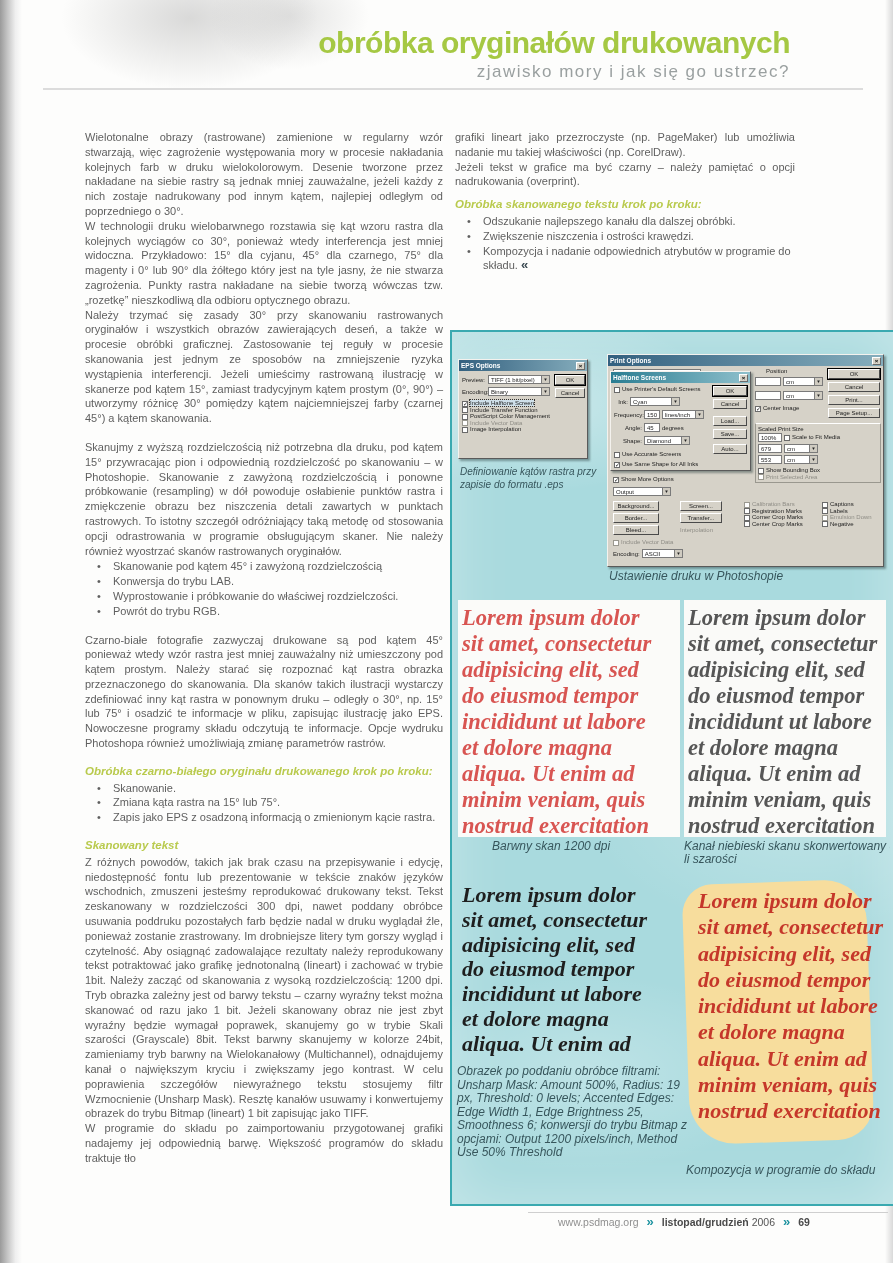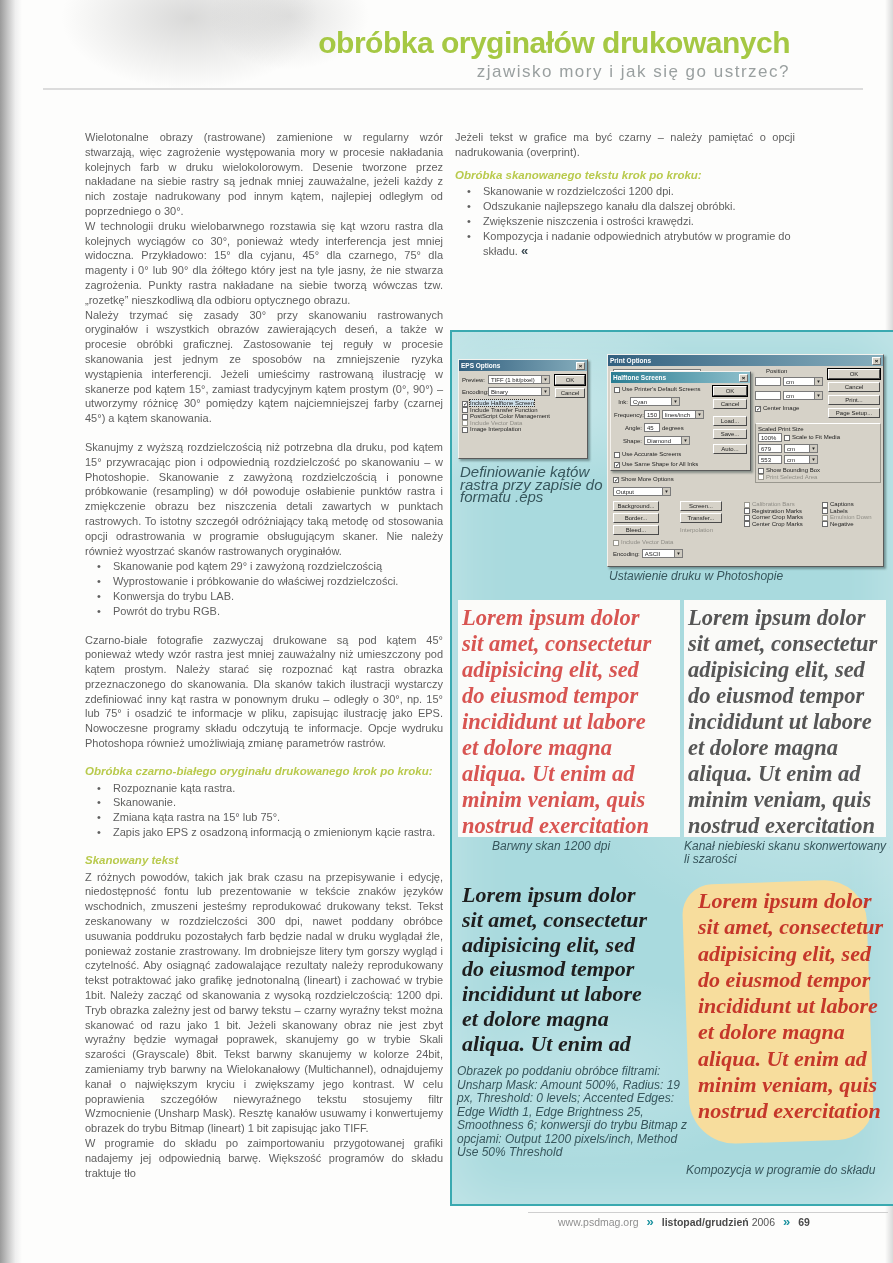--- a/index.html
+++ b/index.html
@@ -115,43 +115,42 @@
   <div class="title">obróbka oryginałów drukowanych</div>
   <div class="subtitle">zjawisko mory i jak się go ustrzec?</div>
   <div class="rule"></div>
 
   <div class="col col-left">
     <p>Wielotonalne obrazy (rastrowane) zamienione w regularny wzór stwarzają, więc zagrożenie występowania mory w procesie nakładania kolejnych farb w druku wielokolorowym. Desenie tworzone przez nakładane na siebie rastry są jednak mniej zauważalne, jeżeli każdy z nich zostaje nadrukowany pod innym kątem, najlepiej odległym od poprzedniego o 30°.</p>
     <p>W technologii druku wielobarwnego rozstawia się kąt wzoru rastra dla kolejnych wyciągów co 30°, ponieważ wtedy interferencja jest mniej widoczna. Przykładowo: 15° dla cyjanu, 45° dla czarnego, 75° dla magenty i 0° lub 90° dla żółtego który jest na tyle jasny, że nie stwarza zagrożenia. Punkty rastra nakładane na siebie tworzą wówczas tzw. „rozetkę” nieszkodliwą dla odbioru optycznego obrazu.</p>
     <p>Należy trzymać się zasady 30° przy skanowaniu rastrowanych oryginałów i wszystkich obrazów zawierających deseń, a także w procesie obróbki graficznej. Zastosowanie tej reguły w procesie skanowania jest jednym ze sposobów na zmniejszenie ryzyka wystąpienia interferencji. Jeżeli umieścimy rastrowaną ilustrację w skanerze pod kątem 15°, zamiast tradycyjnym kątem prostym (0°, 90°) – utworzymy różnicę 30° pomiędzy kątem najciemniejszej farby (czarnej 45°) a kątem skanowania.</p>
     <p class="gap-before">Skanujmy z wyższą rozdzielczością niż potrzebna dla druku, pod kątem 15° przywracając pion i odpowiednią rozdzielczość po skanowaniu – w Photoshopie. Skanowanie z zawyżoną rozdzielczością i ponowne próbkowanie (resampling) w dół powoduje osłabienie punktów rastra i zmiękczenie obrazu bez niszczenia detali zawartych w punktach rastrowych. To istotny szczegół odróżniający taką metodę od stosowania opcji odrastrowania w programie obsługującym skaner. Nie należy również wyostrzać skanów rastrowanych oryginałów.</p>
     <ul class="dots">
-      <li>Skanowanie pod kątem 29° i zawyżoną rozdzielczością</li>
+      <li>Skanowanie pod kątem 45° i zawyżoną rozdzielczością</li>
+      <li>Konwersja do trybu LAB.</li>
       <li>Wyprostowanie i próbkowanie do właściwej rozdzielczości.</li>
-      <li>Konwersja do trybu LAB.</li>
       <li>Powrót do trybu RGB.</li>
     </ul>
     <p class="gap-before">Czarno-białe fotografie zazwyczaj drukowane są pod kątem 45° ponieważ wtedy wzór rastra jest mniej zauważalny niż umieszczony pod kątem prostym. Należy starać się rozpoznać kąt rastra obrazka przeznaczonego do skanowania. Dla skanów takich ilustracji wystarczy zdefiniować inny kąt rastra w ponownym druku – odległy o 30°, np. 15° lub 75° i osadzić te informacje w pliku, zapisując ilustrację jako EPS. Nowoczesne programy składu odczytują te informacje. Opcje wydruku Photoshopa również umożliwiają zmianę parametrów rastrów.</p>
     <h3 class="green">Obróbka czarno-białego oryginału drukowanego krok po kroku:</h3>
     <ul class="dots">
-      <li>Rozpoznanie kąta rastra.</li>
       <li>Skanowanie.</li>
       <li>Zmiana kąta rastra na 15° lub 75°.</li>
       <li>Zapis jako EPS z osadzoną informacją o zmienionym kącie rastra.</li>
     </ul>
     <h3 class="green">Skanowany tekst</h3>
     <p>Z różnych powodów, takich jak brak czasu na przepisywanie i edycję, niedostępność fontu lub prezentowanie w tekście znaków języków wschodnich, zmuszeni jesteśmy reprodukować drukowany tekst. Tekst zeskanowany w rozdzielczości 300 dpi, nawet poddany obróbce usuwania poddruku pozostałych farb będzie nadal w druku wyglądał źle, ponieważ zostanie zrastrowany. Im drobniejsze litery tym gorszy wygląd i czytelność. Aby osiągnąć zadowalające rezultaty należy reprodukowany tekst potraktować jako grafikę jednotonalną (lineart) i zachować w trybie 1bit. Należy zacząć od skanowania z wysoką rozdzielczością: 1200 dpi. Tryb obrazka zależny jest od barwy tekstu – czarny wyraźny tekst można skanować od razu jako 1 bit. Jeżeli skanowany obraz nie jest zbyt wyraźny będzie wymagał poprawek, skanujemy go w trybie Skali szarości (Grayscale) 8bit. Tekst barwny skanujemy w kolorze 24bit, zamieniamy tryb barwny na Wielokanałowy (Multichannel), odnajdujemy kanał o największym kryciu i zwiększamy jego kontrast. W celu poprawienia szczegółów niewyraźnego tekstu stosujemy filtr Wzmocnienie (Unsharp Mask). Resztę kanałów usuwamy i konwertujemy obrazek do trybu Bitmap (lineart) 1 bit zapisując jako TIFF.</p>
     <p>W programie do składu po zaimportowaniu przygotowanej grafiki nadajemy jej odpowiednią barwę. Większość programów do składu traktuje tło</p>
   </div>
 
   <div class="col col-right">
+    <p>grafiki lineart jako przezroczyste (np. PageMaker) lub umożliwia nadanie mu takiej właściwości (np. CorelDraw).</p>
     <p>Jeżeli tekst w grafice ma być czarny – należy pamiętać o opcji nadrukowania (overprint).</p>
     <h3 class="green" style="margin-top:8px">Obróbka skanowanego tekstu krok po kroku:</h3>
     <ul class="dots">
-      <li>Skanowanie w rozdzielczości 1200 dpi.</li>
       <li>Odszukanie najlepszego kanału dla dalszej obróbki.</li>
       <li>Zwiększenie niszczenia i ostrości krawędzi.</li>
       <li><span>Kompozycja i nadanie odpowiednich atrybutów w programie do składu.</span> <span class="end-mark">«</span></li>
     </ul>
   </div>
 
   <div class="fig">
 
     <div class="win" style="left:6px; top:27px; width:130px; height:100px;">
       <div class="tbar">
@@ -191,21 +190,21 @@
           </div>
         <div class="cbrow">
             <span class="cb"></span>
             <span>Image Interpolation</span>
           </div>
       </div>
       <div class="btn default abs" style="left:96px; top:15px; width:30px;">OK</div>
       <div class="btn abs" style="left:96px; top:28px; width:30px;">Cancel</div>
     </div>
 
-    <div class="caption" style="left:8px; top:134px; width:160px; font-size:15px;">Definiowanie kątów rastra przy zapisie do formatu .eps</div>
+    <div class="caption" style="left:8px; top:134px; width:160px; font-size:10px;">Definiowanie kątów rastra przy zapisie do formatu .eps</div>
 
     <div class="win" style="left:155px; top:22px; width:277px; height:213px;">
       <div class="tbar">
         <span>Print Options</span>
         <span class="xbtn">×</span>
       </div>
       <div class="inp abs" style="left:5px; top:14px; width:88px;"></div>
       <div class="abs flabel" style="left:158px; top:13px;">Position</div>
 
       <div class="abs" style="left:147px; top:22px; width:68px; display:flex; gap:2px;">

